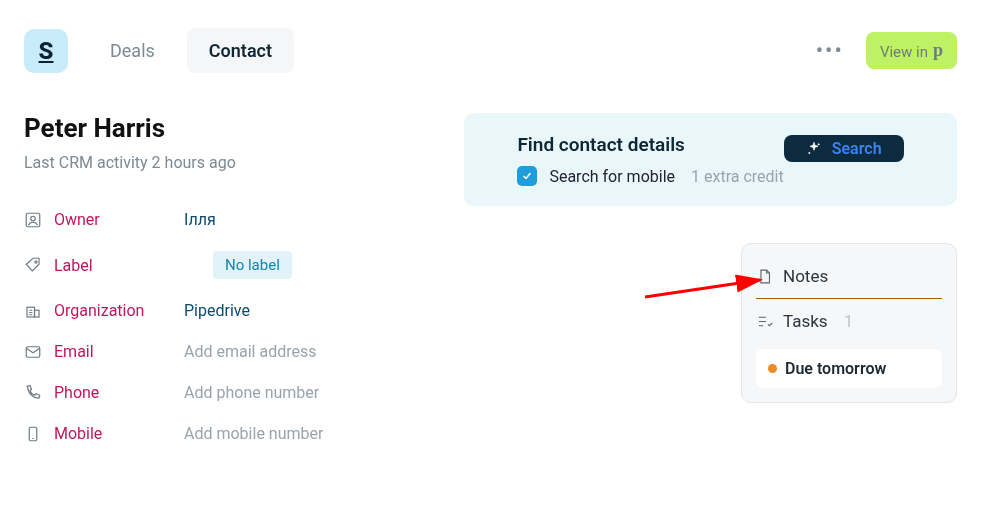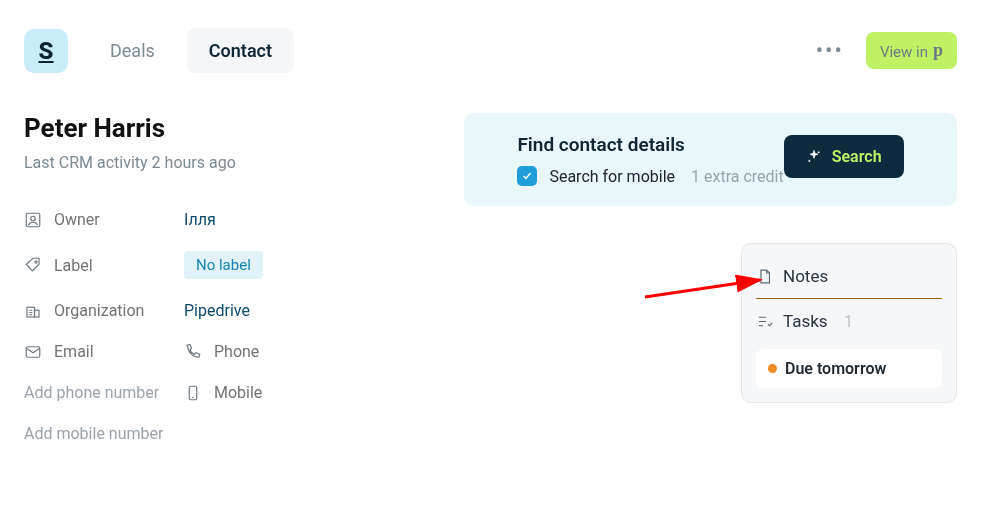--- a/index.html
+++ b/index.html
@@ -100,21 +100,21 @@
   .fields {
     display: grid;
     grid-template-columns: 160px 1fr;
     row-gap: 22px;
     align-items: center;
   }
   .field-label {
     display: flex;
     align-items: center;
     gap: 12px;
-    color: #737373;
+    color: #be185d;
     font-size: 16px;
   }
   .field-icon {
     width: 18px;
     height: 18px;
     stroke: #6e7a83;
     fill: none;
     stroke-width: 1.6;
     flex-shrink: 0;
   }
@@ -127,20 +127,21 @@
     cursor: pointer;
   }
   .label-badge {
     display: inline-block;
     background: #e1f2f8;
     color: #1585b3;
     padding: 5px 12px;
     border-radius: 4px;
     font-size: 15px;
     cursor: pointer;
+    margin-left: 29px;
   }
 
   
   .right {
     flex: 1;
     position: relative;
   }
 
   .find-panel {
     background: #e9f7fb;
@@ -172,23 +173,23 @@
     align-items: center;
     justify-content: center;
     cursor: pointer;
   }
   .chk svg { width: 12px; height: 12px; stroke: #fff; stroke-width: 3; fill: none; }
   .find-text { font-size: 16px; color: #223; }
   .find-extra { color: #9aa3ab; margin-left: 4px; }
 
   .search-btn {
     background: #0c2b3e;
-    color: #bef264;
+    color: #3b82f6;
     border-radius: 8px;
-    padding: 12px 22px;
+    padding: 4px 22px;
     display: flex;
     align-items: center;
     gap: 10px;
     font-size: 16px;
     font-weight: 600;
     cursor: pointer;
     margin-top: 2px;
   }
   .search-btn svg { width: 16px; height: 16px; stroke: #fff; fill: #fff; }
 
@@ -310,20 +311,21 @@
       </div>
       <div class="field-value">Pipedrive</div>
 
       <div class="field-label">
         <svg class="field-icon" viewBox="0 0 24 24">
             <rect x="3" y="5" width="18" height="14" rx="2"></rect>
             <path d="M3 7l9 6 9-6"></path>
           </svg>
         <span>Email</span>
       </div>
+      <div class="field-value placeholder">Add email address</div>
 
       <div class="field-label">
         <svg class="field-icon" viewBox="0 0 24 24">
             <path d="M5 4c0 8 7 15 15 15l1-4-5-2-2 2c-3-1-5-3-6-6l2-2-2-5-4 1z"></path>
           </svg>
         <span>Phone</span>
       </div>
       <div class="field-value placeholder">Add phone number</div>
 
       <div class="field-label">

